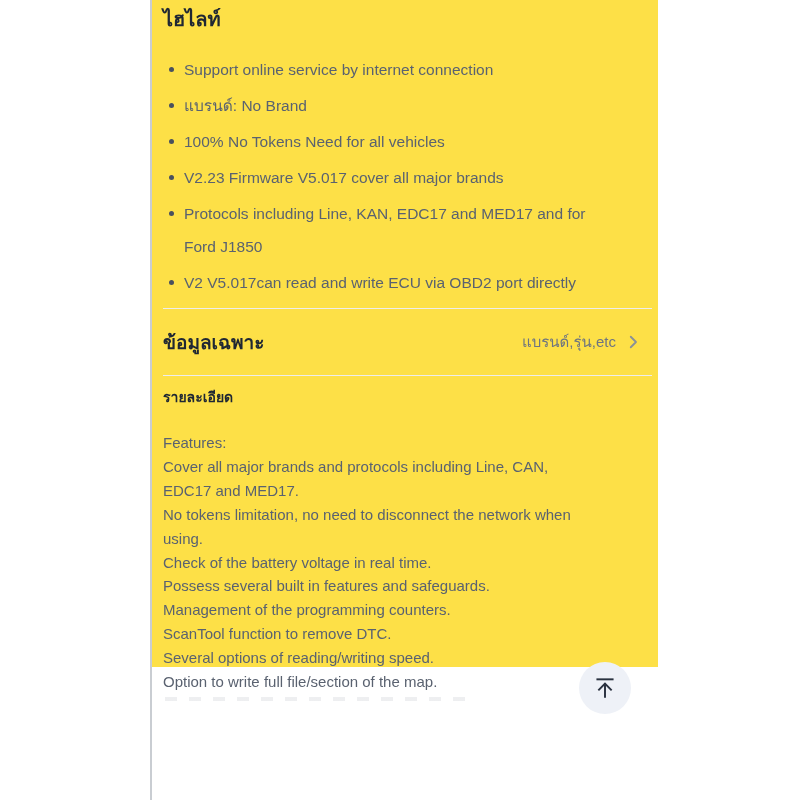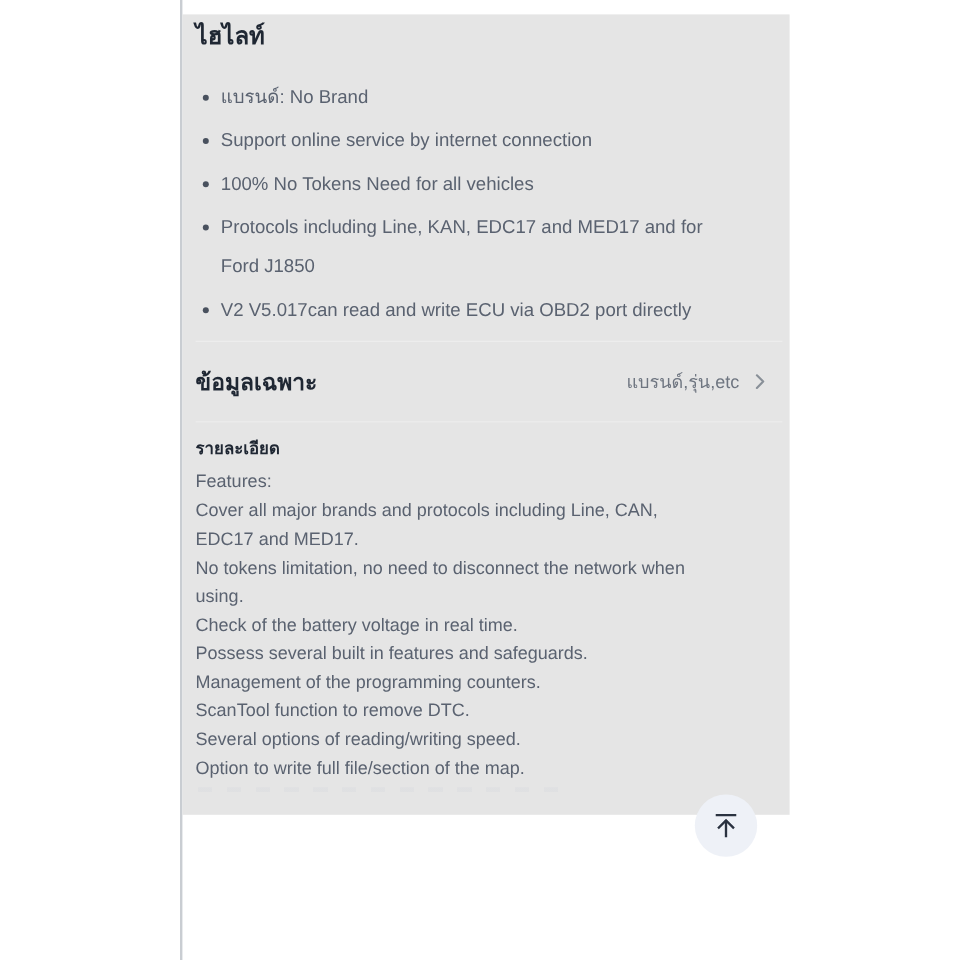--- a/index.html
+++ b/index.html
@@ -21,26 +21,26 @@
     position: absolute;
     left: 150px;
     top: 0;
     width: 2px;
     height: 800px;
     background: #c9cdd2;
   }
   .content {
     position: absolute;
     left: 152px;
-    top: 12px;
+    top: 0;
     width: 506px;
     height: 667px;
     padding-top: 7px;
     box-sizing: border-box;
-    background: #e5e5e5;
+    background: #fde047;
   }
   .hl-title {
     margin: 0;
     padding: 0 0 0 11px;
     font-size: 20px;
     line-height: 25px;
     font-weight: bold;
     color: #1f2733;
   }
   .bullets {
@@ -103,21 +103,21 @@
   }
   .details-title {
     margin: 11px 0 0 0;
     padding: 0 0 0 11px;
     font-size: 14px;
     line-height: 21px;
     font-weight: bold;
     color: #1f2733;
   }
   .details-lines {
-    margin-top: 6px;
+    margin-top: 23px;
     padding-left: 11px;
   }
   .d-line {
     font-size: 15px;
     line-height: 23.9px;
     color: #5a6270;
     white-space: nowrap;
   }
   .clipped-line {
     margin-top: 3px;
@@ -151,29 +151,33 @@
 <div class="page">
   <div class="left-border"></div>
 
   <div class="content">
 
     <h1 class="hl-title">ไฮไลท์</h1>
 
     <div class="bullets">
       <div class="b-line">
         <span class="dot"></span>
+        <span>Support online service by internet connection</span>
+      </div>
+      <div class="b-line">
+        <span class="dot"></span>
         <span>แบรนด์: No Brand</span>
       </div>
       <div class="b-line">
         <span class="dot"></span>
-        <span>Support online service by internet connection</span>
-      </div>
-      <div class="b-line">
-        <span class="dot"></span>
         <span>100% No Tokens Need for all vehicles</span>
+      </div>
+      <div class="b-line">
+        <span class="dot"></span>
+        <span>V2.23 Firmware V5.017 cover all major brands</span>
       </div>
       <div class="b-line">
         <span class="dot"></span>
         <span>Protocols including Line, KAN, EDC17 and MED17 and for</span>
       </div>
       <div class="b-line cont">
         
         <span>Ford J1850</span>
       </div>
       <div class="b-line">

